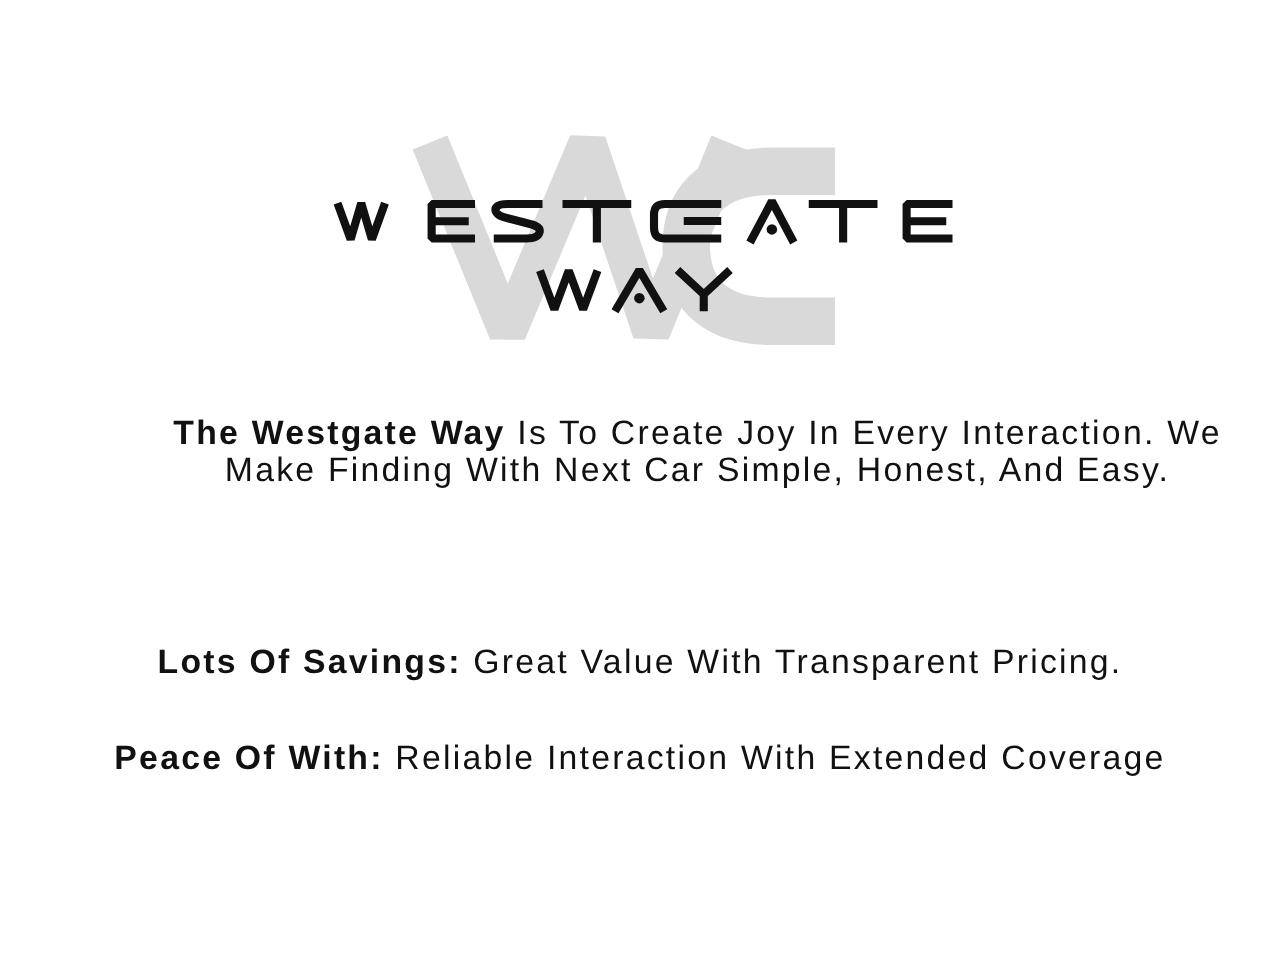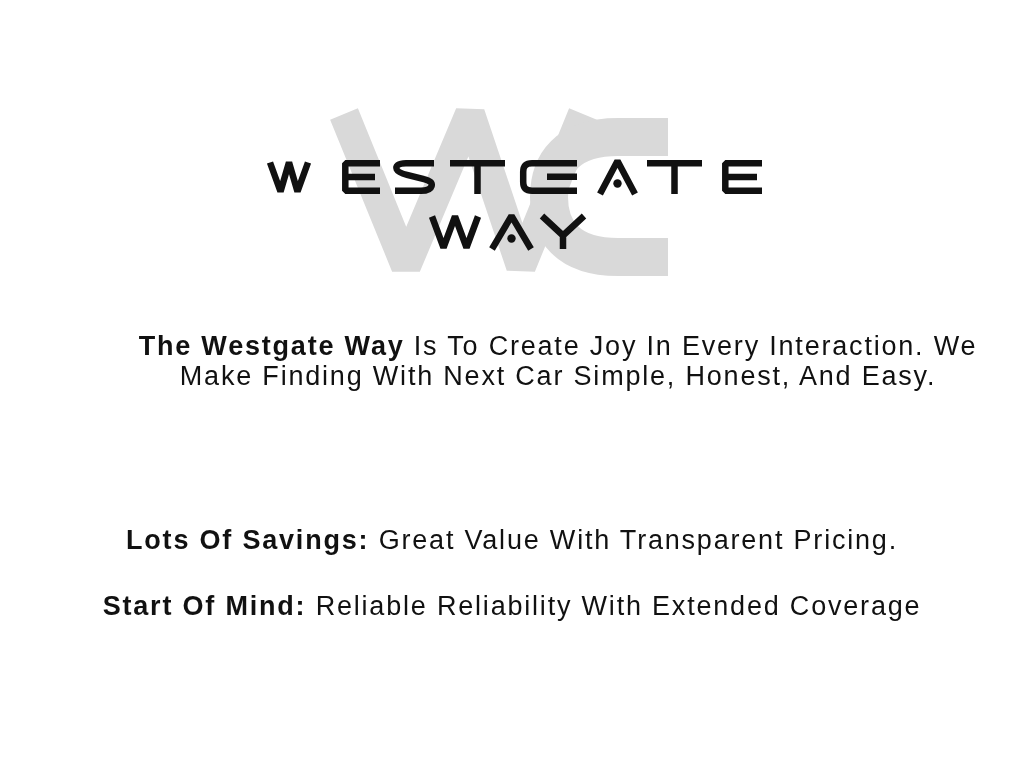--- a/index.html
+++ b/index.html
@@ -28,21 +28,21 @@
     text-align: center;
     font-size: 27px;
     line-height: 30px;
     letter-spacing: 1.8px;
     color: #111111;
   }
   .textblock .tl { white-space: nowrap; }
   .textblock strong { font-weight: bold; }
   .intro { top: 331px; margin-left: 46px; }
   .f1 { top: 461px; }
-  .f2 { top: 525px; }
+  .f2 { top: 514px; }
   .f3 { top: 590px; line-height: 32px; }
 </style>
 </head>
 <body>
 
 <div class="canvas">
 
   <svg class="logo-svg" width="1024" height="300" viewBox="0 0 1024 300" aria-hidden="false">
 
     <g fill="none" stroke-width="30" role="img" stroke="#d9d9d9" aria-label="WC">
@@ -79,17 +79,17 @@
 
 
   <div class="textblock f2">
     <div class="tl">
       <strong>Lots Of Savings:</strong><span> Great Value With Transparent Pricing.</span>
     </div>
   </div>
 
   <div class="textblock f3">
     <div class="tl">
-      <strong>Start Of Mind:</strong><span> Reliable Reliability With Extended Coverage</span>
+      <strong>Peace Of With:</strong><span> Reliable Interaction With Extended Coverage</span>
     </div>
   </div>
 
 </div>
 
 </body></html>

